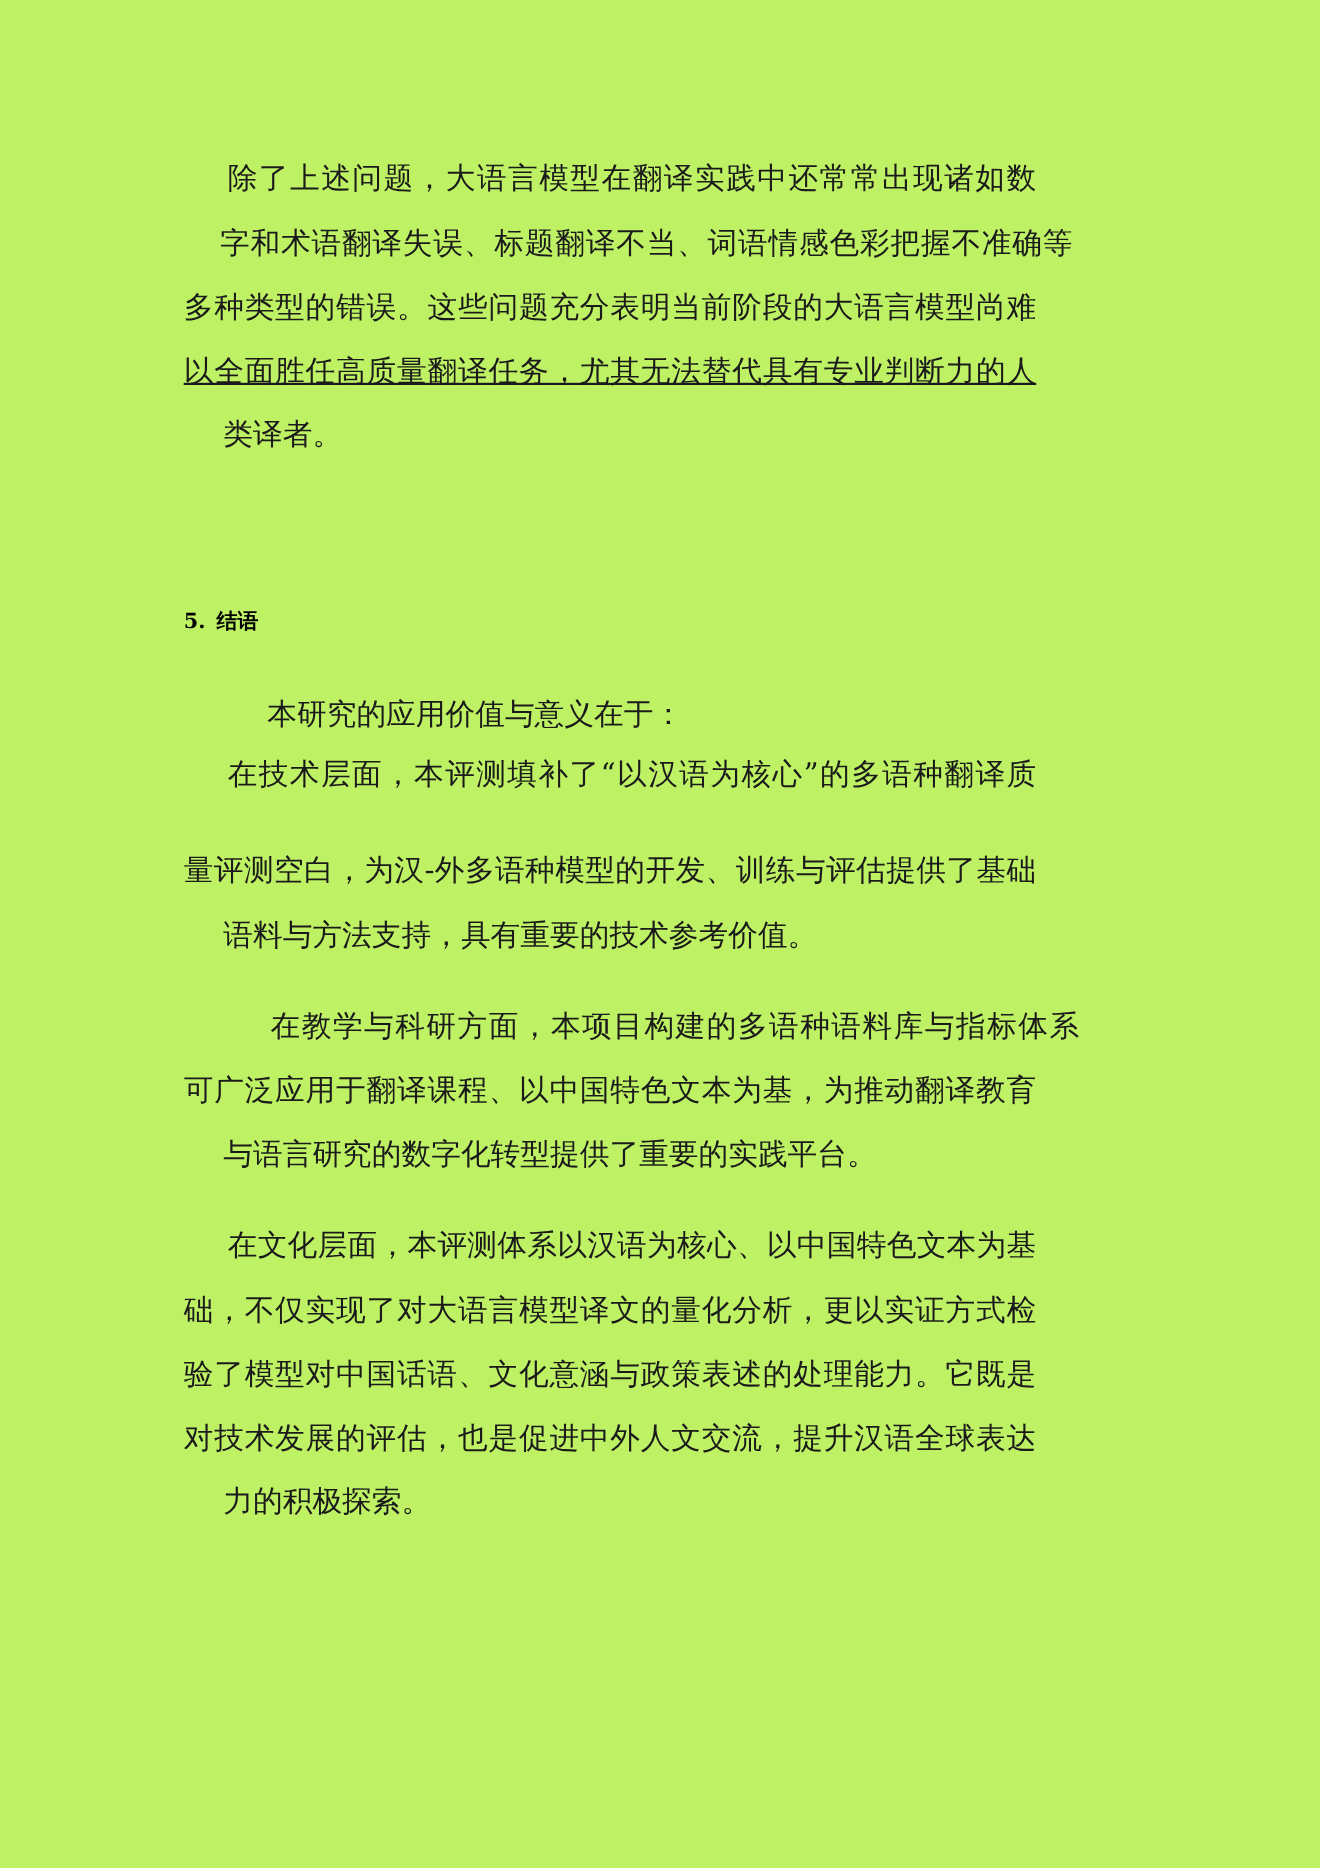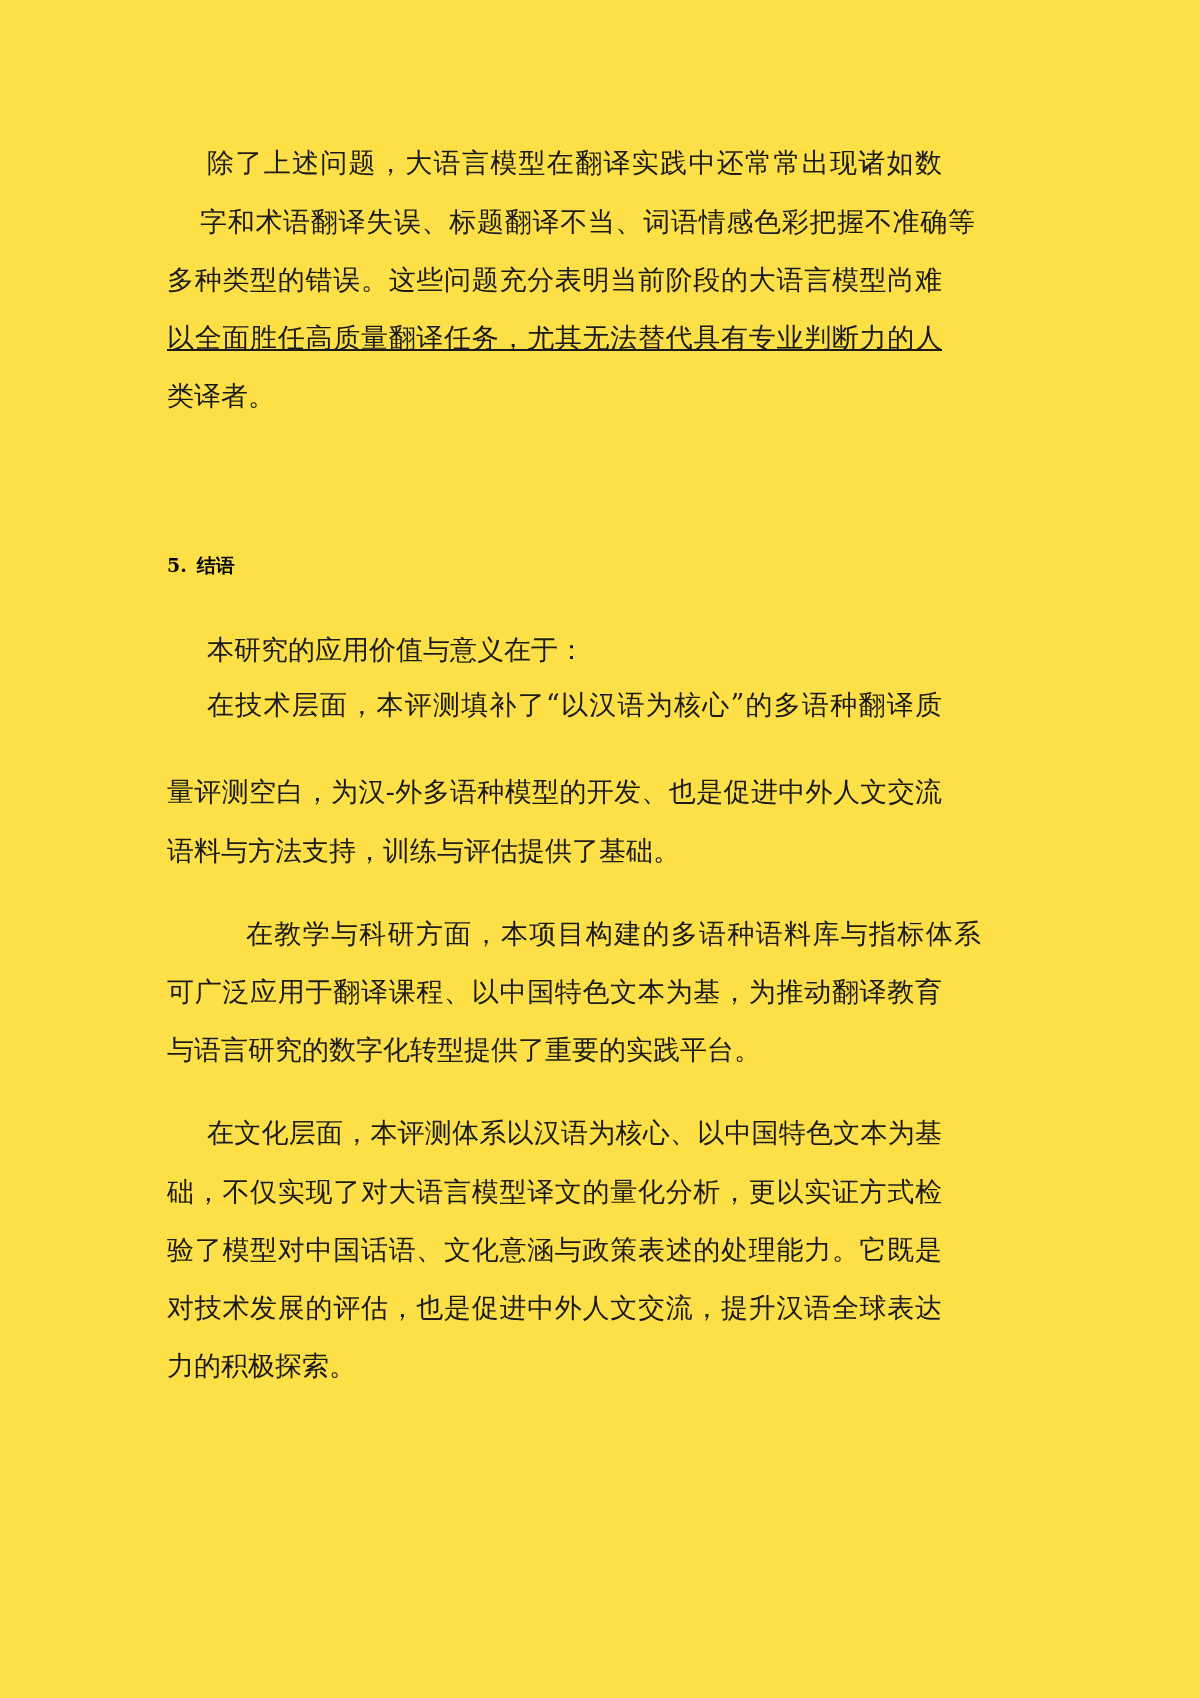--- a/index.html
+++ b/index.html
@@ -1,32 +1,32 @@
 <!DOCTYPE html>
 <html><head>
 <meta charset="utf-8">
 <style>
   html, body { margin: 0; padding: 0; background: #ffffff; }
   body { width: 1200px; height: 1698px; position: relative; overflow: hidden; }
-  .page { position: absolute; left: 0; top: 0; width: 1200px; height: 1698px; background: #fde047; }
+  .page { position: absolute; left: 0; top: 0; width: 1200px; height: 1698px; background: #bef264; }
   .line {
     position: absolute;
     left: 167px;
     width: 775px;
     height: 40px;
     line-height: 40px;
     font-family: "DejaVu Serif", "Liberation Serif", serif;
     font-size: 27px;
     color: #1a1a1a;
     white-space: nowrap;
     text-align: justify;
     text-align-last: justify;
   }
   .line.indent { left: 207px; width: 735px; }
-  .line.last { text-align-last: left; }
+  .line.last { text-align-last: left; margin-left: 36px; }
   .heading {
     position: absolute;
     left: 167px;
     top: 545px;
     height: 40px;
     line-height: 40px;
     font-family: "DejaVu Serif", "Liberation Serif", serif;
     font-size: 19px;
     font-weight: bold;
     color: #000;
@@ -50,22 +50,22 @@
   <div class="heading">
     <span class="num">5.</span><span>结语</span>
   </div>
 
   <div>
     <div class="line indent last" style="top:630px;">本研究的应用价值与意义在于：</div>
   </div>
 
   <div>
     <div class="line indent" style="top:685px;">在技术层面，本评测填补了“以汉语为核心”的多语种翻译质</div>
-    <div class="line" style="top:772px;">量评测空白，为汉-外多语种模型的开发、也是促进中外人文交流</div>
-    <div class="line last" style="top:831px;">语料与方法支持，训练与评估提供了基础。</div>
+    <div class="line" style="top:772px;">量评测空白，为汉-外多语种模型的开发、训练与评估提供了基础</div>
+    <div class="line last" style="top:831px;">语料与方法支持，具有重要的技术参考价值。</div>
   </div>
 
   <div>
     <div class="line indent" style="top:914px;margin-left:39px;">在教学与科研方面，本项目构建的多语种语料库与指标体系</div>
     <div class="line" style="top:972px;">可广泛应用于翻译课程、以中国特色文本为基，为推动翻译教育</div>
     <div class="line last" style="top:1030px;">与语言研究的数字化转型提供了重要的实践平台。</div>
   </div>
 
   <div>
     <div class="line indent" style="top:1113px;">在文化层面，本评测体系以汉语为核心、以中国特色文本为基</div>

